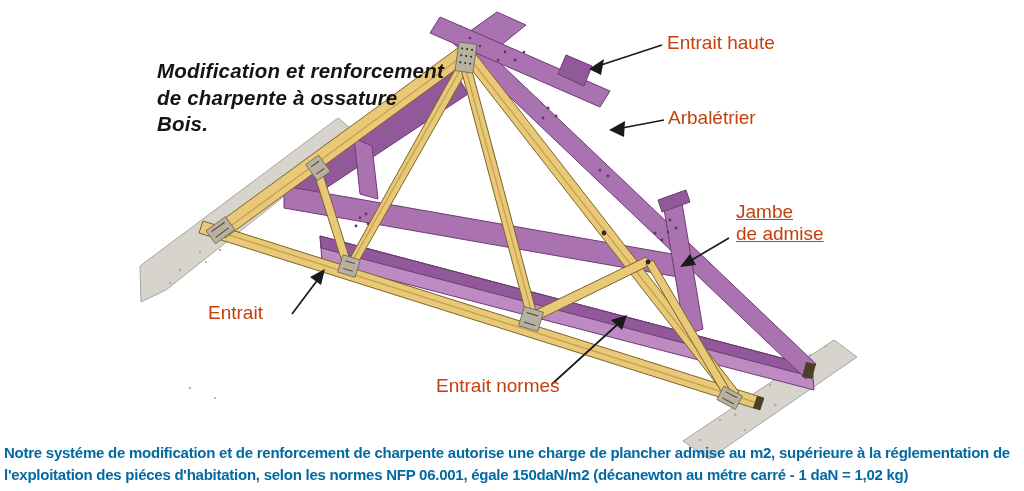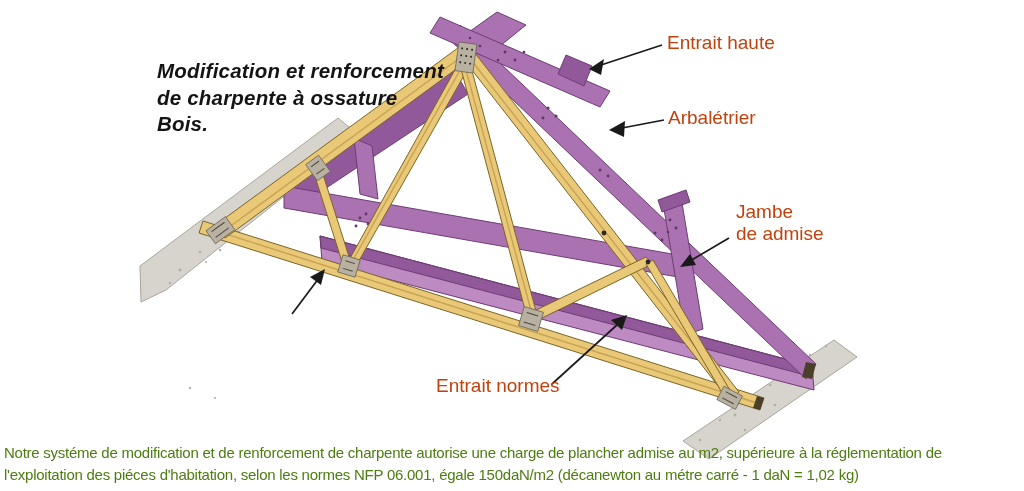--- a/index.html
+++ b/index.html
@@ -2,22 +2,22 @@
 <html style="--c-wall: #d7d4cd; --c-wall-edge: #a9a59b; --c-wall-speck: #b3afa4; --c-purple: #aa72b0; --c-purple-deep: #91589a; --c-purple-lite: #bd8ac2; --c-purple-dark: #6d3d74; --c-purple-spot: #5f3566; --c-wood: #e9c877; --c-wood-edge: #7a6527; --c-wood-grain: #c6a352; --c-plate: #b8b0a0;"><head>
 <meta charset="utf-8">
 <style>
   html,body{margin:0;padding:0;background:#ffffff;}
   #stage{position:relative;width:1024px;height:491px;background:#ffffff;overflow:hidden;
          font-family:"Liberation Sans", sans-serif;}
   #figure-svg{position:absolute;left:0;top:0;}
   .lbl{position:absolute;color:#c2410c;font-size:19px;line-height:22px;white-space:nowrap;}
   #title{position:absolute;left:157px;top:10px;width:330px;color:#141414;
          font-size:20.5px;line-height:26.5px;font-weight:bold;font-style:italic;letter-spacing:.2px;margin-top:48px;}
-  #footer{position:absolute;left:4px;top:442px;width:1018px;color:#4d7c0f;
-          font-size:15px;line-height:21.5px;letter-spacing:-0.25px;}
+  #footer{position:absolute;left:4px;top:442px;width:1018px;color:#0369a1;
+          font-size:15px;line-height:21.5px;letter-spacing:-0.25px;font-weight:bold;}
   
   .wall{fill:var(--c-wall);stroke:var(--c-wall-edge);stroke-width:1;}
   .purple{fill:var(--c-purple);stroke:var(--c-purple-dark);stroke-width:1;}
   .purple-deep{fill:var(--c-purple-deep);stroke:var(--c-purple-dark);stroke-width:1;}
   .purple-lite{fill:var(--c-purple-lite);stroke:none;}
   .wood{fill:var(--c-wood);stroke:var(--c-wood-edge);stroke-width:1;}
   .grain{stroke:var(--c-wood-grain);stroke-width:1.4;fill:none;}
   .plate{fill:var(--c-plate);stroke:#6d6558;stroke-width:.8;}
   .platemark{stroke:#4e463a;stroke-width:1;fill:none;}
   .speck{fill:var(--c-wall-speck);}
@@ -233,26 +233,27 @@
   <div id="title">
     <div>Modification et renforcement</div>
     <div>de charpente à ossature</div>
     <div>Bois.</div>
   </div>
 
   <div class="lbl" style="left:667px;top:32px;">Entrait haute</div>
 
   <div class="lbl" style="left:668px;top:107px;">Arbalétrier</div>
 
-  <div class="lbl" style="left:736px;top:201px;">
+  <div class="lbl" style="left:736px;top:201px;text-decoration:underline;">
     <div>Jambe</div>
     <div>de admise</div>
   </div>
 
   <div class="lbl" style="left:208px;top:302px;">
+    <div>Entrait</div>
   </div>
 
   <div class="lbl" style="left:436px;top:375px;">Entrait normes</div>
 
   <div id="footer">
     <div>Notre systéme de modification et de renforcement de charpente autorise une charge de plancher admise au m2, supérieure à la réglementation de</div>
     <div>l'exploitation des piéces d'habitation, selon les normes NFP 06.001, égale 150daN/m2 (décanewton au métre carré - 1 daN = 1,02 kg)</div>
   </div>
 
 </div>

